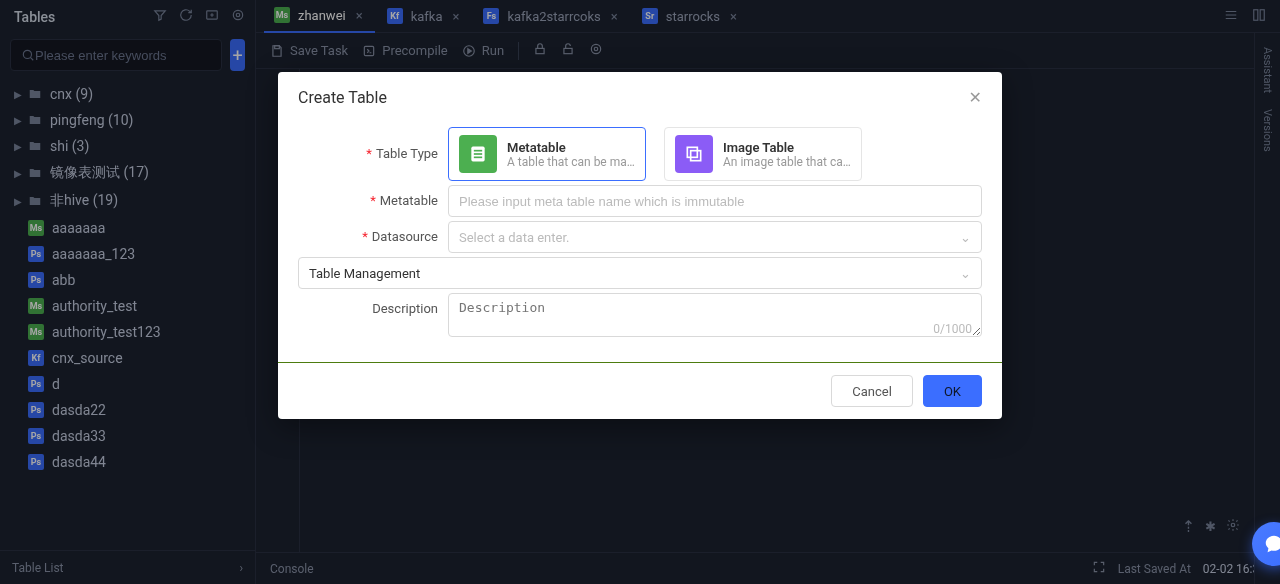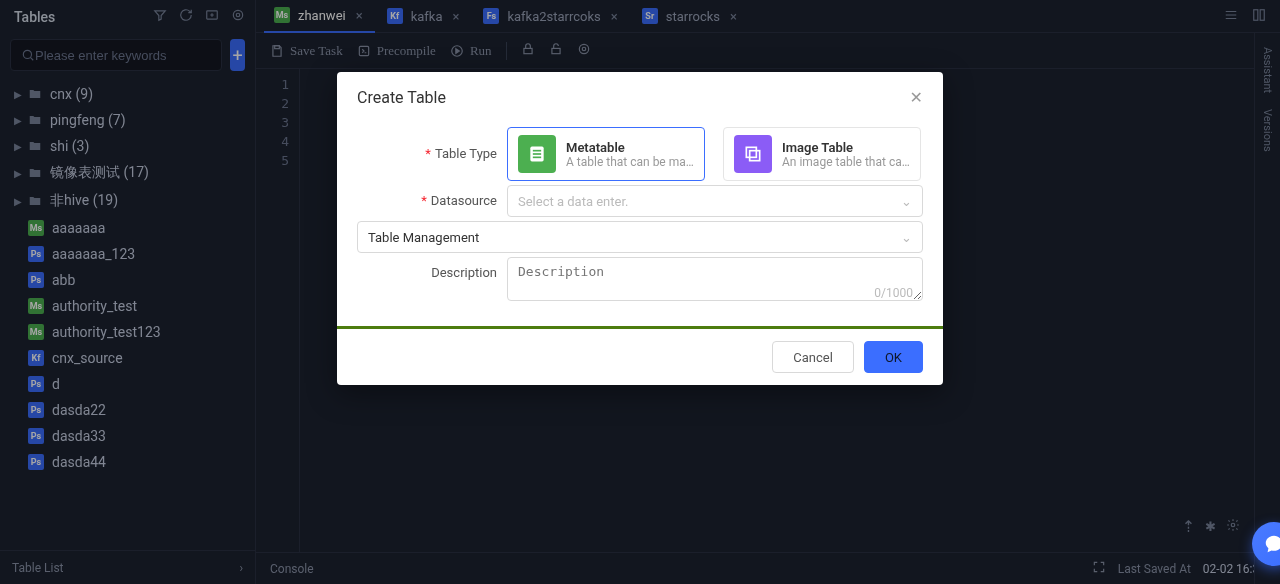--- a/index.html
+++ b/index.html
@@ -116,21 +116,21 @@
     }
     .tab.active { color: #fff; border-bottom: 2px solid #3b6eff; }
     .tab-ico { width: 16px; height: 16px; border-radius: 2px; display: flex; align-items: center; justify-content: center; font-size: 9px; font-weight: bold; color: #fff; }
     .tab-close { color: #7a859c; font-size: 13px; padding: 0 2px; }
     .tabs-right { display: flex; gap: 14px; padding-right: 6px; color: #7a859c; }
 
     .toolbar {
       display: flex; align-items: center; gap: 14px;
       height: 36px; padding: 0 14px;
       border-bottom: 1px solid #2a3142;
-      color: #8a93a8; font-size: 13px; font-family: Liberation Serif, serif;
+      color: #8a93a8; font-size: 13px;
     }
     .tool-btn { display: flex; align-items: center; gap: 6px; cursor: pointer; }
 
     .editor {
       flex: 1; display: flex;
       background: #1d2331;
       position: relative;
     }
     .gutter {
       width: 44px; background: #1d2331;
@@ -161,21 +161,21 @@
     }
     .vert { writing-mode: vertical-rl; cursor: pointer; }
 
     
     .modal-backdrop {
       position: absolute; inset: 0; background: rgba(0,0,0,0.35);
       display: flex; align-items: flex-start; justify-content: center;
     }
     .modal {
       margin-top: 72px;
-      width: 606px;
+      width: 724px;
       background: #fff;
       border-radius: 4px;
       box-shadow: 0 8px 30px rgba(0,0,0,0.4);
       color: #333;
     }
     .modal-header {
       display: flex; align-items: center; justify-content: space-between;
       padding: 16px 20px 10px 20px;
     }
     .modal-title { font-size: 16px; color: #333; }
@@ -225,21 +225,21 @@
     .ttextarea {
       width: 100%; min-height: 42px;
       border: 1px solid #d9d9d9; border-radius: 4px;
       padding: 6px 10px; font-size: 13px; color: #333;
       resize: vertical; position: relative;
     }
     .ttextarea-wrap { position: relative; }
     .char-count { position: absolute; bottom: 4px; right: 10px; color: #bbb; font-size: 12px; }
 
     .modal-footer {
-      border-top: 3px solid #4d7c0f;
+      border-top: 1px solid #4d7c0f;
       padding: 12px 20px;
       display: flex; justify-content: flex-end; gap: 10px;
     }
     .btn {
       height: 32px; padding: 0 20px;
       border-radius: 4px; font-size: 13px; cursor: pointer;
       display: flex; align-items: center;
       border: 1px solid #d9d9d9; background: #fff; color: #555;
     }
     .btn.primary { background: #3b6eff; border-color: #3b6eff; color: #0f172a; }
@@ -302,21 +302,21 @@
           <svg class="ico folder-ico" viewBox="0 0 24 24" fill="currentColor">
             <path d="M3 5h6l2 2h10v12H3z"></path>
           </svg>
           <span>cnx (9)</span>
         </div>
       <div class="tree-item">
           <span class="tree-caret">▶</span>
           <svg class="ico folder-ico" viewBox="0 0 24 24" fill="currentColor">
             <path d="M3 5h6l2 2h10v12H3z"></path>
           </svg>
-          <span>pingfeng (7)</span>
+          <span>pingfeng (10)</span>
         </div>
       <div class="tree-item">
           <span class="tree-caret">▶</span>
           <svg class="ico folder-ico" viewBox="0 0 24 24" fill="currentColor">
             <path d="M3 5h6l2 2h10v12H3z"></path>
           </svg>
           <span>shi (3)</span>
         </div>
       <div class="tree-item">
           <span class="tree-caret">▶</span>
@@ -525,20 +525,26 @@
               </div>
               <div class="type-card-txt">
                 <div class="type-card-title">Image Table</div>
                 <div class="type-card-sub">An image table that can be u</div>
               </div>
             </div>
           </div>
         </div>
       </div>
 
+      <div class="form-row">
+        <div class="form-label"><span class="req">*</span><span>Metatable</span></div>
+        <div class="form-field">
+          <input class="tinput" type="text" placeholder="Please input meta table name which is immutable" style="">
+        </div>
+      </div>
 
       <div class="form-row">
         <div class="form-label"><span class="req">*</span><span>Datasource</span></div>
         <div class="form-field">
           <div class="tselect">
             <span>Select a data enter.</span>
             <span style="color:#bbb">⌄</span>
           </div>
         </div>
       </div>

